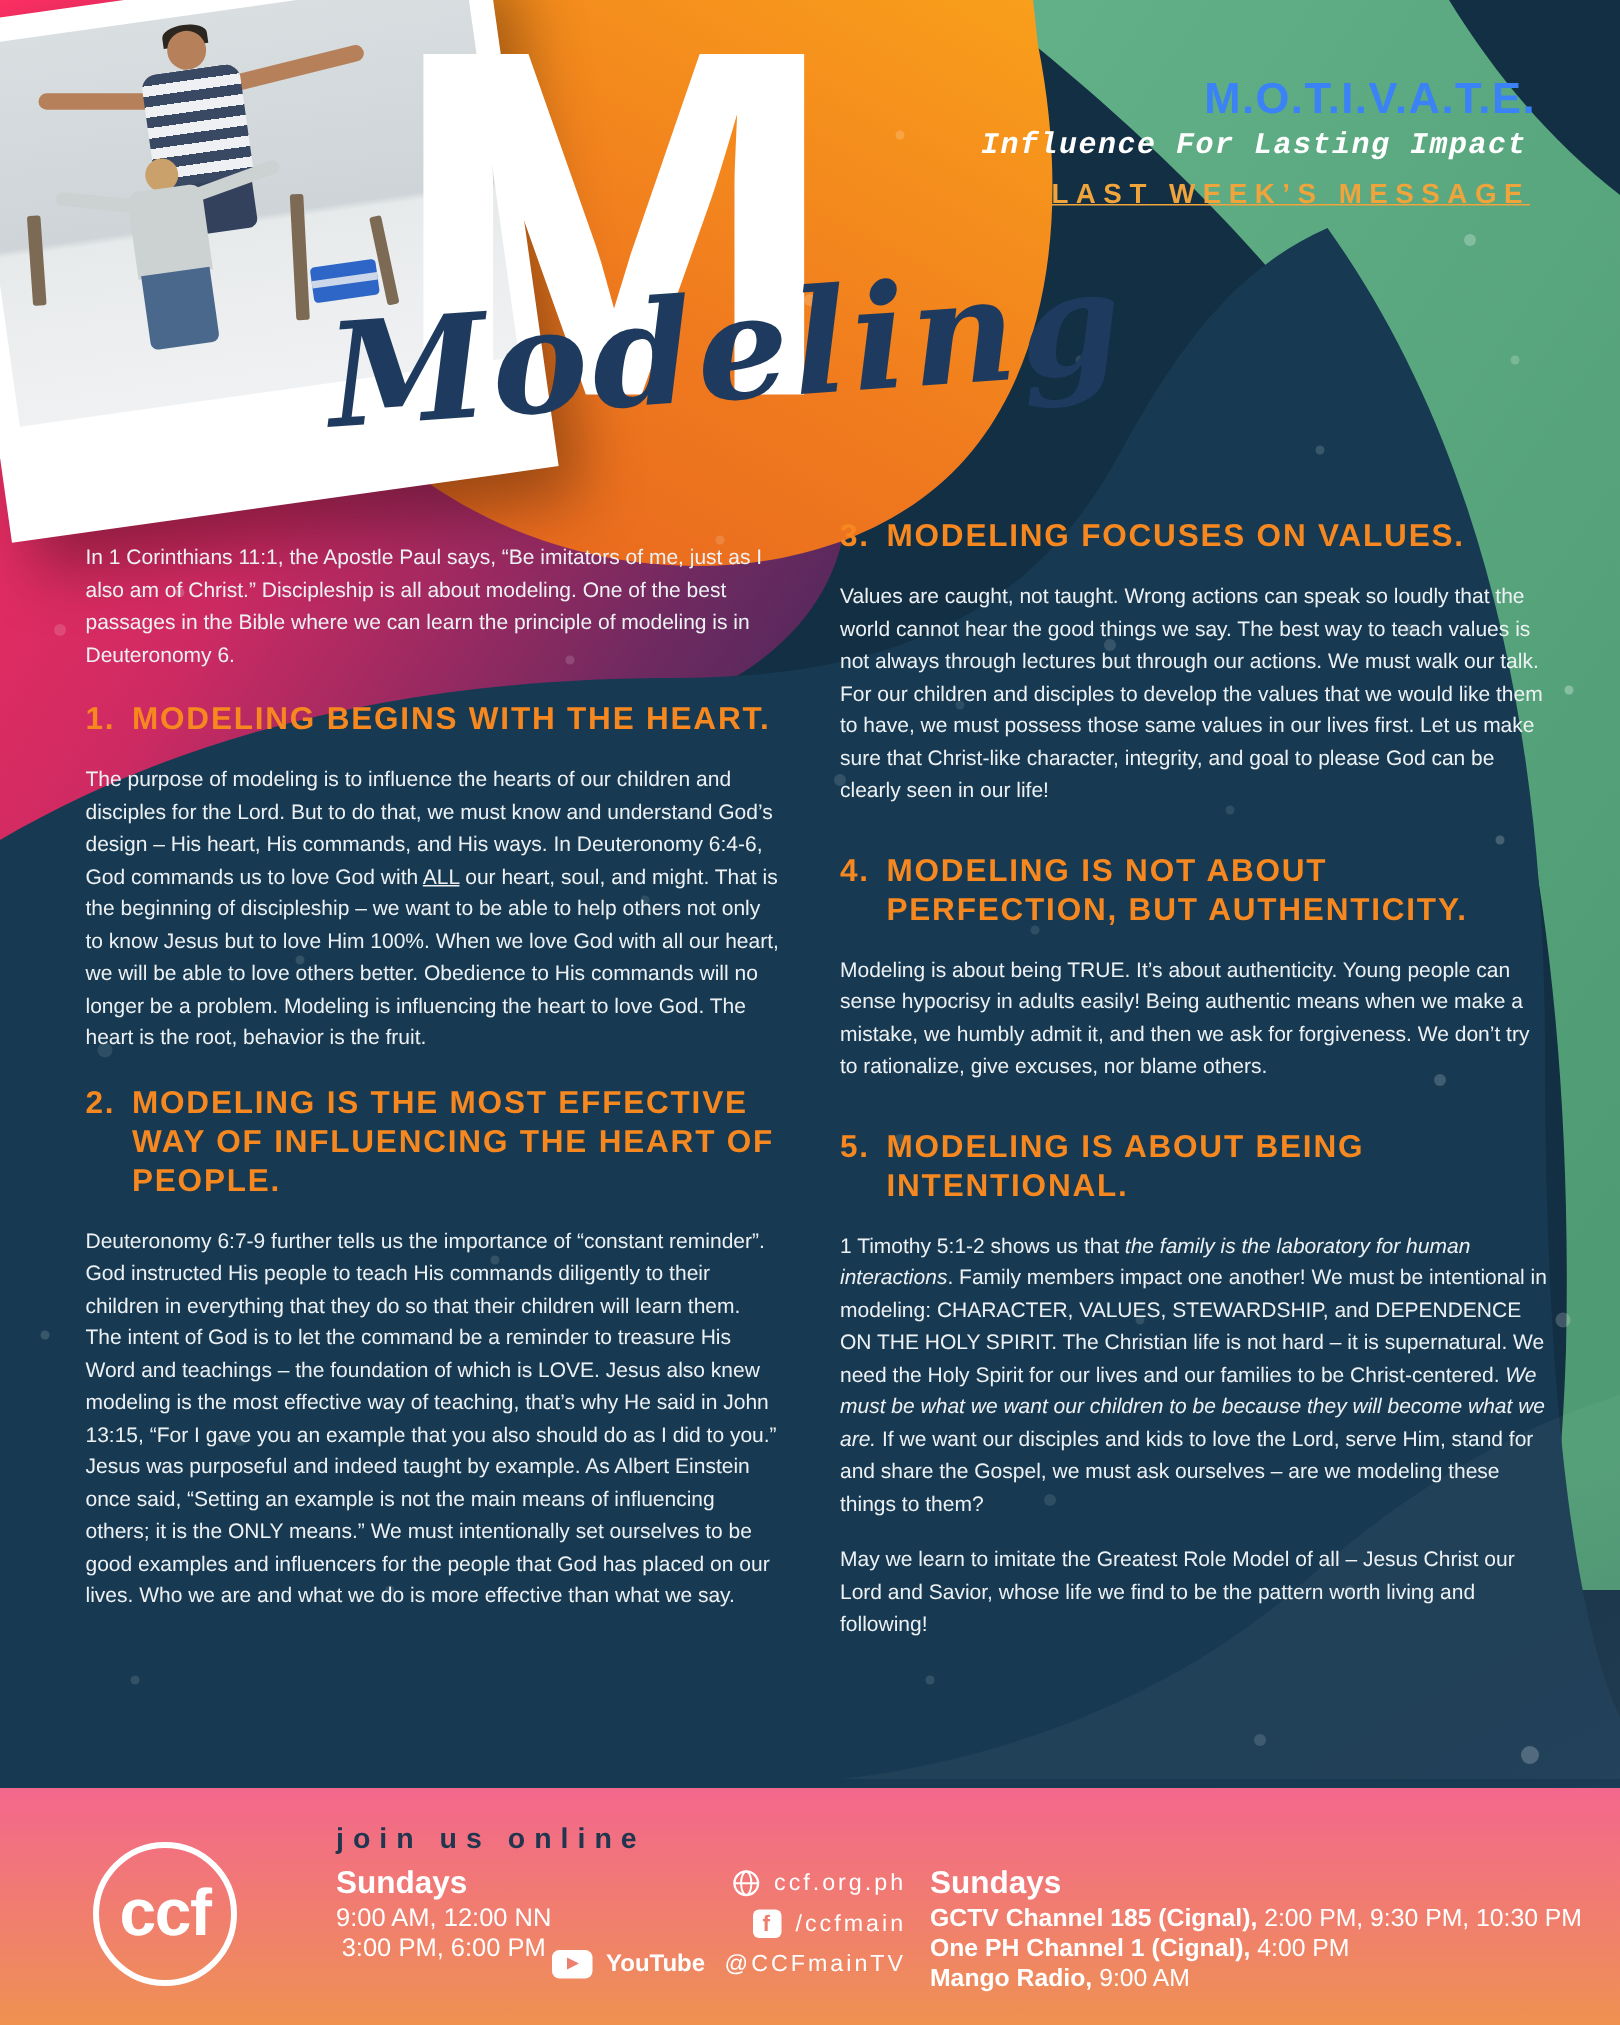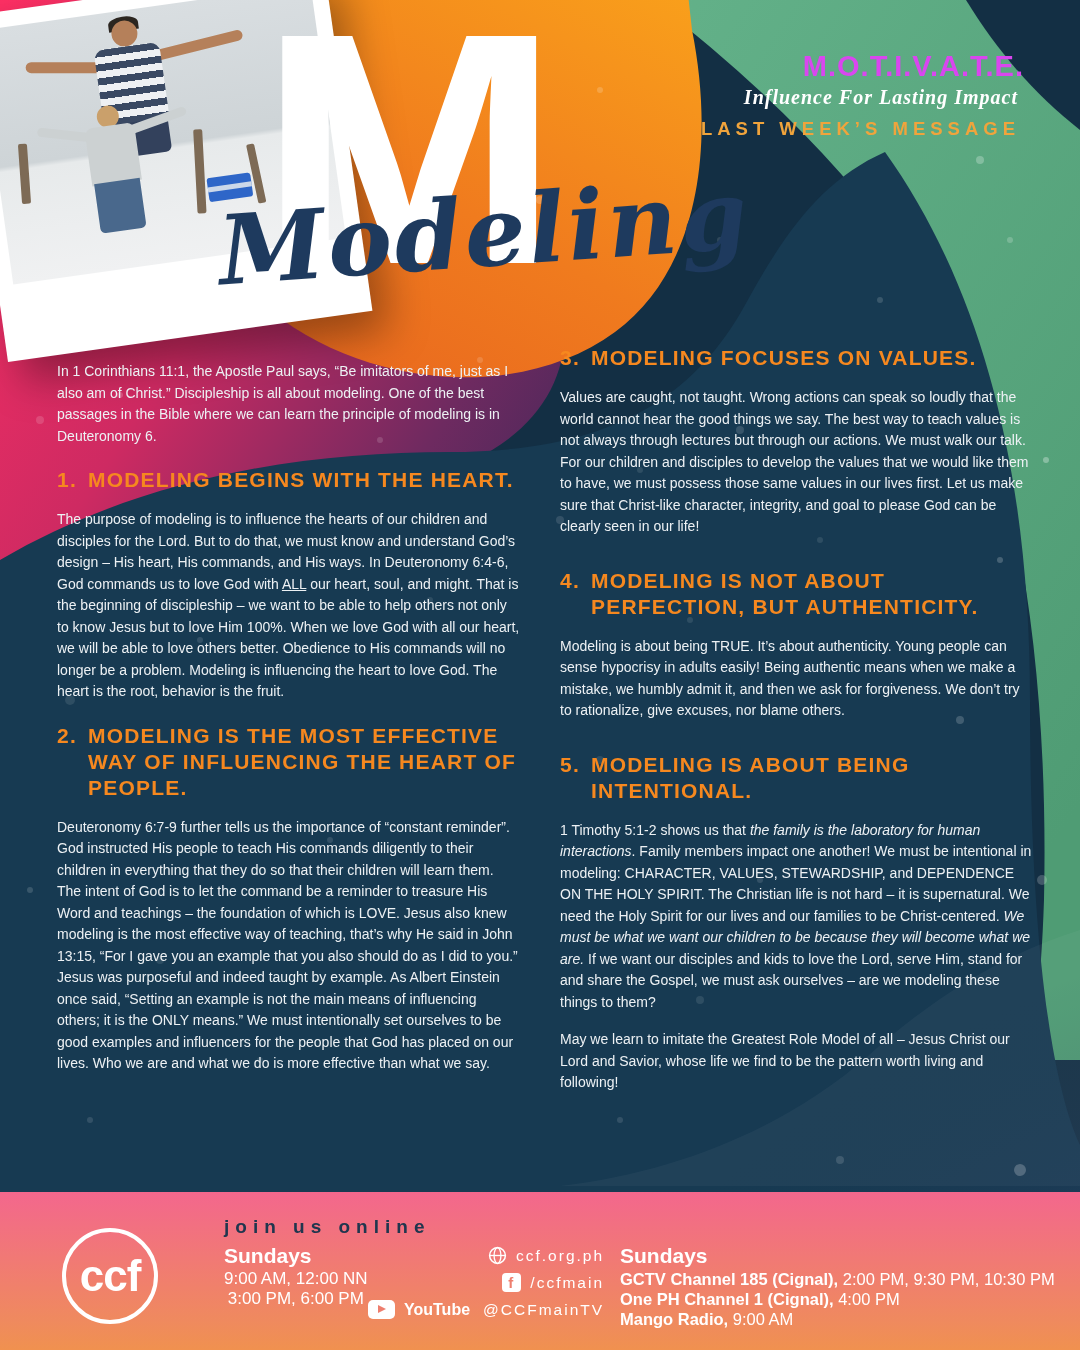--- a/index.html
+++ b/index.html
@@ -26,24 +26,24 @@
   .c-jeans{position:absolute;background:#49688c;}
 
   
   .big-m{position:absolute;left:258px;top:-16px;font-size:330px;line-height:1;font-weight:bold;
          color:#fff;transform:scaleX(1.1);transform-origin:left top;}
   .script-title{position:absolute;left:218px;top:176px;font-family:"DejaVu Serif",serif;
          font-style:italic;font-weight:bold;font-size:96px;color:#1E3A5E;transform:rotate(-4deg);
          letter-spacing:3px;}
 
   
-  .series-name{position:absolute;right:56px;top:50px;color:#d946ef;font-size:29px;font-weight:bold;letter-spacing:1px;}
-  .series-tag{position:absolute;right:62px;top:86px;color:#fff;font-family:Liberation Serif, serif;
+  .series-name{position:absolute;right:56px;top:50px;color:#3b82f6;font-size:29px;font-weight:bold;letter-spacing:1px;}
+  .series-tag{position:absolute;right:62px;top:86px;color:#fff;font-family:Liberation Mono, monospace;
               font-style:italic;font-weight:bold;font-size:20px;letter-spacing:1px;}
-  .series-label{position:absolute;right:60px;top:118px;color:#F0A43C;font-size:18.5px;font-weight:bold;letter-spacing:5px;}
+  .series-label{position:absolute;right:60px;top:118px;color:#F0A43C;font-size:18.5px;font-weight:bold;letter-spacing:5px;text-decoration:underline;}
 
   
   .col{position:absolute;top:345px;}
   .col-left{left:57px;width:464px;}
   .col-right{left:560px;width:472px;}
   .body-p{color:#EDF1F4;font-size:14px;line-height:21.5px;margin:16px 0 15px 0;}
   .body-p .it{font-style:italic;}
   .body-p .ul{text-decoration:underline;}
   .bd{font-weight:bold;}
   .sec-head{display:flex;gap:9px;color:#F6881F;font-weight:bold;font-size:21px;line-height:26px;

